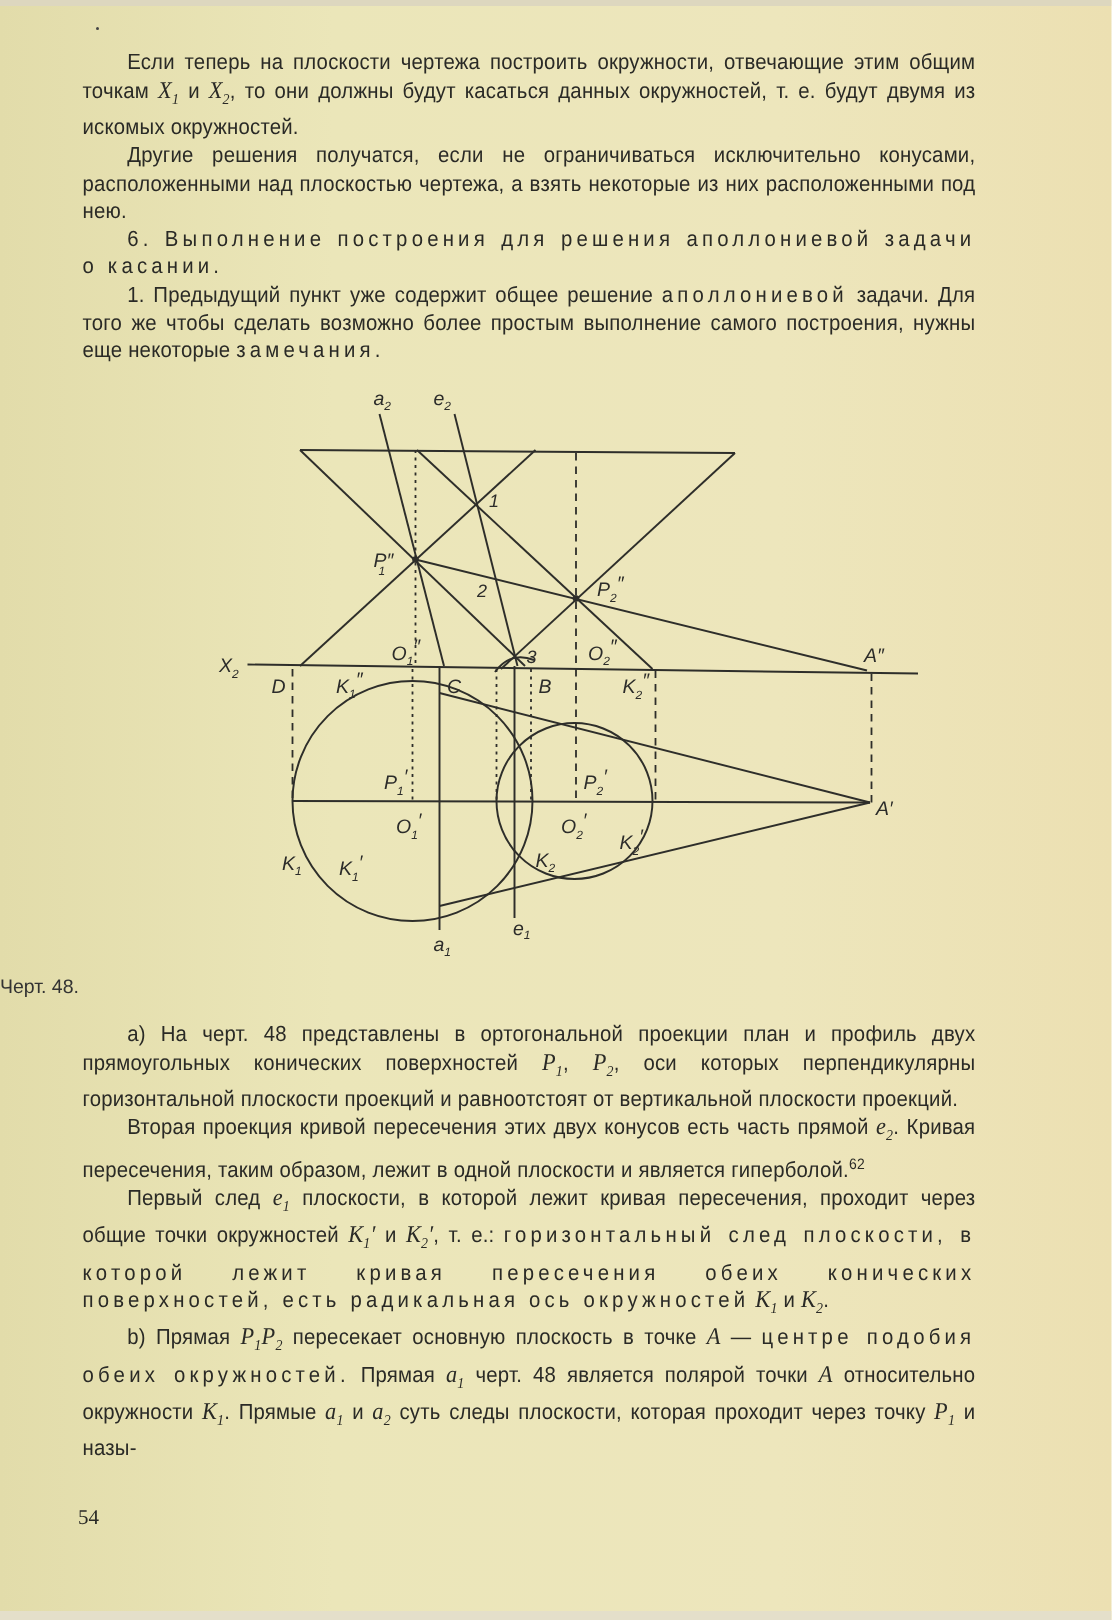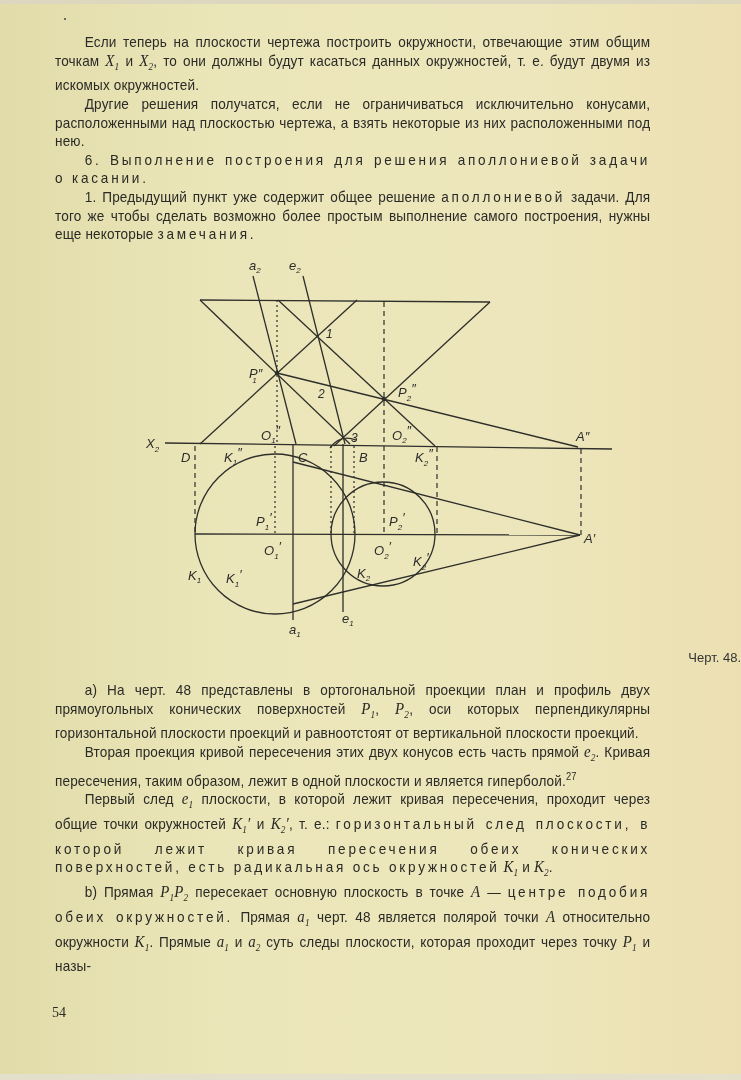--- a/index.html
+++ b/index.html
@@ -19,21 +19,21 @@
     font-size: 14.6px; line-height: 18.6px; text-align: justify;
     letter-spacing: 0.15px;
     transform: scaleX(0.93); transform-origin: left top;
   }
   .text-block p { margin: 0; text-indent: 32px; }
   .spaced { letter-spacing: 3px; }
   .math { font-family: "Liberation Serif", serif; font-style: italic; font-size: 16px; }
   sub { font-size: 10px; }
   sup { font-size: 10px; }
   .caption {
-    position: absolute; top: 650px; left: 0; width: 741px; text-align: right;
+    position: absolute; top: 650px; left: 0; width: 741px; text-align: left;
     font-family: "Liberation Sans", sans-serif; font-size: 13px; color: #333;
   }
   .page-number {
     position: absolute; left: 52px; top: 1005px;
     font-family: "Liberation Serif", serif; font-size: 14px; text-align: center;
   }
   .dot { position: absolute; left: 64px; top: 18px; width: 2px; height: 2px; background: #444; border-radius: 1px; }
   svg.figure { position: absolute; left: 0; top: 0; }
   svg .lbl { font-family: "Liberation Sans", sans-serif; font-style: italic; font-size: 13px; fill: #2c2c2a; }
   svg .lbl-s { font-family: "Liberation Sans", sans-serif; font-style: italic; font-size: 12px; fill: #2c2c2a; }
@@ -129,19 +129,19 @@
   <text class="lbl" x="357" y="578"><tspan>K</tspan><tspan class="sub" dy="3">2</tspan></text>
   <text class="lbl" x="413" y="566"><tspan>K</tspan><tspan class="sub" dy="4">2</tspan><tspan dy="-8">′</tspan></text>
   <text class="lbl" x="342" y="623"><tspan>e</tspan><tspan class="sub" dy="3">1</tspan></text>
   <text class="lbl" x="289" y="634"><tspan>a</tspan><tspan class="sub" dy="3">1</tspan></text>
 </svg>
 
 <div class="caption">Черт. 48.</div>
 
 <div class="text-block" style="top:681px;">
   <p><span>а) На черт. 48 представлены в ортогональной проекции план и профиль двух прямоугольных конических поверхностей </span><span class="math"><span>P</span><sub>1</sub></span><span>, </span><span class="math"><span>P</span><sub>2</sub></span><span>, оси которых перпендикулярны горизонтальной плоскости проекций и равноотстоят от вертикальной плоскости проекций.</span></p>
-  <p><span>Вторая проекция кривой пересечения этих двух конусов есть часть прямой </span><span class="math"><span>e</span><sub>2</sub></span><span>. Кривая пересечения, таким образом, лежит в одной плоскости и является гиперболой.</span><sup>27</sup></p>
+  <p><span>Вторая проекция кривой пересечения этих двух конусов есть часть прямой </span><span class="math"><span>e</span><sub>2</sub></span><span>. Кривая пересечения, таким образом, лежит в одной плоскости и является гиперболой.</span><sup>62</sup></p>
   <p><span>Первый след </span><span class="math"><span>e</span><sub>1</sub></span><span> плоскости, в которой лежит кривая пересечения, проходит через общие точки окружностей </span><span class="math"><span>K</span><sub>1</sub><span>′</span></span><span> и </span><span class="math"><span>K</span><sub>2</sub><span>′</span></span><span>, т. е.: </span><span class="spaced">горизонтальный след плоскости, в которой лежит кривая пересечения обеих конических поверхностей, есть радикальная ось окружностей</span><span> </span><span class="math"><span>K</span><sub>1</sub></span><span> и </span><span class="math"><span>K</span><sub>2</sub></span><span>.</span></p>
   <p><span>b) Прямая </span><span class="math"><span>P</span><sub>1</sub><span>P</span><sub>2</sub></span><span> пересекает основную плоскость в точке </span><span class="math">A</span><span> — </span><span class="spaced">центре подобия обеих окружностей.</span><span> Прямая </span><span class="math"><span>a</span><sub>1</sub></span><span> черт. 48 является полярой точки </span><span class="math">A</span><span> относительно окружности </span><span class="math"><span>K</span><sub>1</sub></span><span>. Прямые </span><span class="math"><span>a</span><sub>1</sub></span><span> и </span><span class="math"><span>a</span><sub>2</sub></span><span> суть следы плоскости, которая проходит через точку </span><span class="math"><span>P</span><sub>1</sub></span><span> и назы-</span></p>
 </div>
 
 <div class="page-number">54</div>
 <div class="page-bottom-edge"></div>
 
 </body></html>

